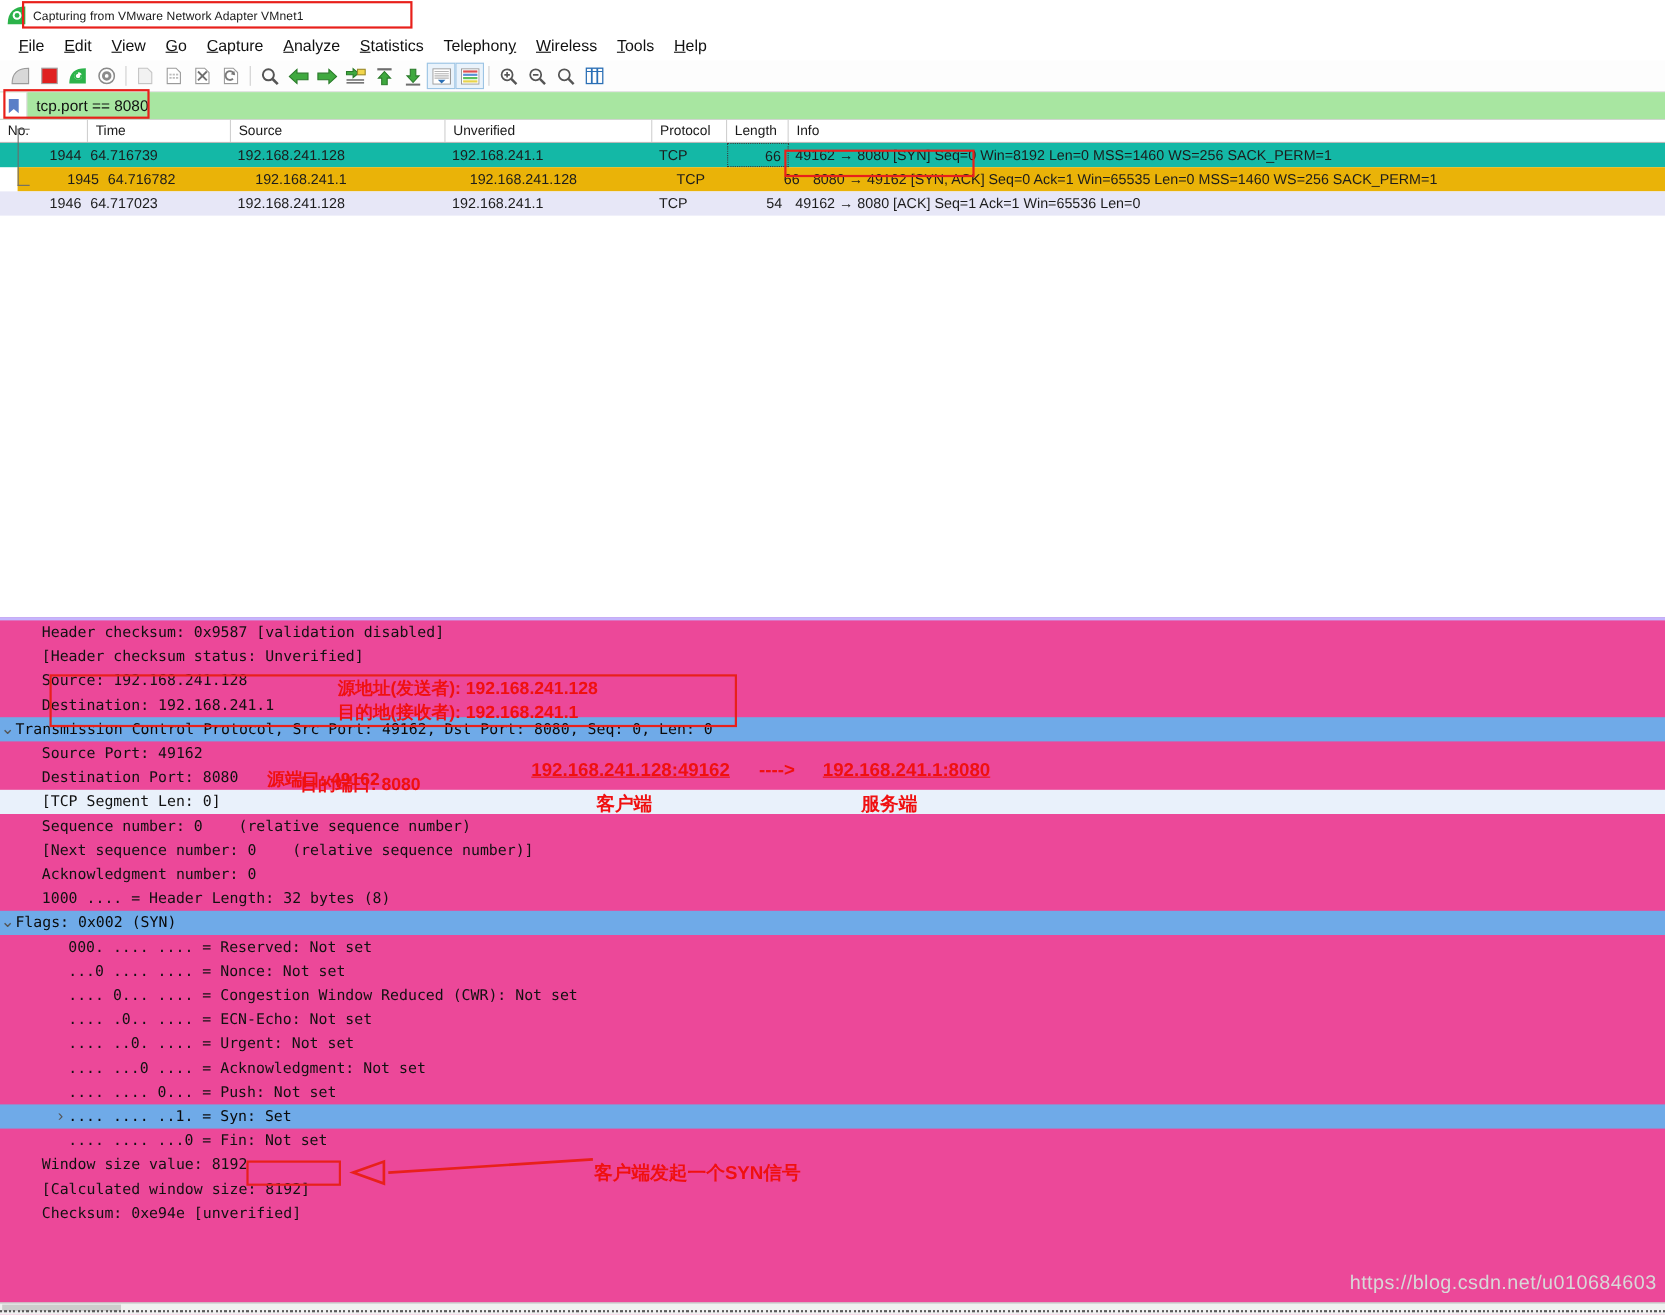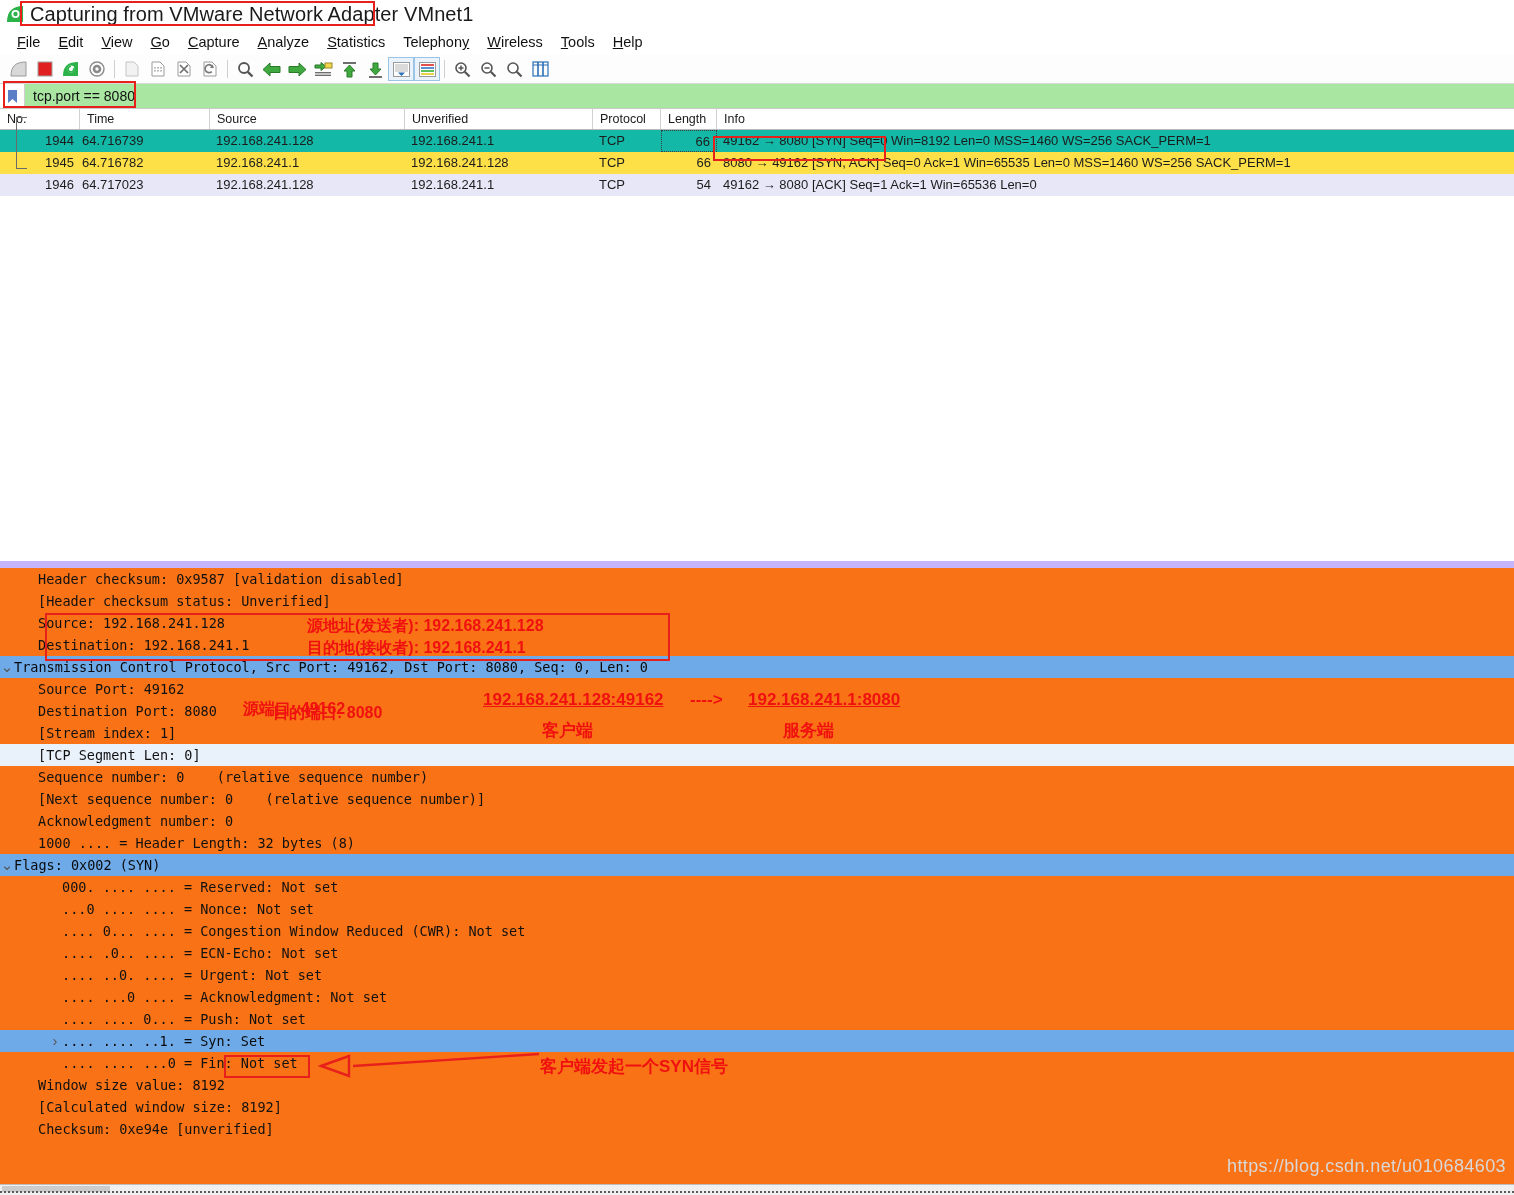--- a/index.html
+++ b/index.html
@@ -23,21 +23,21 @@
     align-items: center;
     padding-left: 6px;
   }
   .wshark-logo {
     width: 19px; height: 19px;
     position: relative;
     flex: none;
     margin-right: 5px;
   }
   .title-text {
-    font-size: 20px;
+    font-size: 11px;
     color: #1a1a1a;
     letter-spacing: 0.1px;
   }
   .title-hl {
     position: absolute;
     left: 20px; top: 1px;
     width: 355px; height: 25px;
     border: 2px solid #e8201b;
     box-sizing: border-box;
     pointer-events: none;
@@ -152,21 +152,21 @@
 
   .pl-row {
     display: flex;
     height: 22px;
     font-size: 13px;
     color: #1c1c1c;
     font-family: "Liberation Sans", sans-serif;
     position: relative;
   }
   .pl-row.r1 { background: #14b8a6; }
-  .pl-row.r2 { background: #fde047; }
+  .pl-row.r2 { background: #eab308; margin-left: 16px; }
   .pl-row.r3 { background: #e7e7f7; }
   .pl-row > div {
     line-height: 22px;
     box-sizing: border-box;
     padding: 0 6px;
     overflow: hidden;
     white-space: nowrap;
   }
   .pl-row .c-no, .pl-row .c-time { text-align: right; }
   .pl-row .c-time { text-align: left; padding-left: 2px;}
@@ -192,22 +192,22 @@
     border: 2px solid #e8201b;
     box-sizing: border-box;
     pointer-events: none;
     z-index: 6;
   }
   .pl-empty { background: #ffffff; height: 386px; }
 
   
   .detail-pane {
     position: relative;
-    border-top: 7px solid #c4b5fd;
-    background: #f97316;
+    border-top: 3px solid #c4b5fd;
+    background: #ec4899;
     height: 625px;
     overflow: hidden;
     font-family: "DejaVu Sans Mono", monospace;
     font-size: 13.5px;
     color: #111;
   }
   .d-row {
     height: 22px;
     line-height: 22px;
     white-space: pre;
@@ -512,21 +512,20 @@
 
 <div class="detail-pane">
 
 <div class="d-row"><span class="d-arrow" style="margin-left: 24px;"></span><span class="d-txt">Header checksum: 0x9587 [validation disabled]</span></div>
     <div class="d-row"><span class="d-arrow" style="margin-left: 24px;"></span><span class="d-txt">[Header checksum status: Unverified]</span></div>
     <div class="d-row"><span class="d-arrow" style="margin-left: 24px;"></span><span class="d-txt">Source: 192.168.241.128</span></div>
     <div class="d-row"><span class="d-arrow" style="margin-left: 24px;"></span><span class="d-txt">Destination: 192.168.241.1</span></div>
     <div class="d-row sel" style="padding-right: 0px; width: 100%;"><span class="d-arrow" style="margin-left: 0px; font-size: 15px; line-height: 8px;">⌄</span><span class="d-txt">Transmission Control Protocol, Src Port: 49162, Dst Port: 8080, Seq: 0, Len: 0</span></div>
     <div class="d-row"><span class="d-arrow" style="margin-left: 24px;"></span><span class="d-txt">Source Port: 49162</span></div>
     <div class="d-row"><span class="d-arrow" style="margin-left: 24px;"></span><span class="d-txt">Destination Port: 8080</span></div>
-    <div class="d-row"><span class="d-arrow" style="margin-left: 24px;"></span><span class="d-txt">[Stream index: 1]</span></div>
     <div class="d-row lite"><span class="d-arrow" style="margin-left: 24px;"></span><span class="d-txt">[TCP Segment Len: 0]</span></div>
     <div class="d-row"><span class="d-arrow" style="margin-left: 24px;"></span><span class="d-txt">Sequence number: 0    (relative sequence number)</span></div>
     <div class="d-row"><span class="d-arrow" style="margin-left: 24px;"></span><span class="d-txt">[Next sequence number: 0    (relative sequence number)]</span></div>
     <div class="d-row"><span class="d-arrow" style="margin-left: 24px;"></span><span class="d-txt">Acknowledgment number: 0</span></div>
     <div class="d-row"><span class="d-arrow" style="margin-left: 24px;"></span><span class="d-txt">1000 .... = Header Length: 32 bytes (8)</span></div>
     <div class="d-row sel" style="padding-right: 0px; width: 100%;"><span class="d-arrow" style="margin-left: 0px; font-size: 15px; line-height: 8px;">⌄</span><span class="d-txt">Flags: 0x002 (SYN)</span></div>
     <div class="d-row"><span class="d-arrow" style="margin-left: 48px;"></span><span class="d-txt">000. .... .... = Reserved: Not set</span></div>
     <div class="d-row"><span class="d-arrow" style="margin-left: 48px;"></span><span class="d-txt">...0 .... .... = Nonce: Not set</span></div>
     <div class="d-row"><span class="d-arrow" style="margin-left: 48px;"></span><span class="d-txt">.... 0... .... = Congestion Window Reduced (CWR): Not set</span></div>
     <div class="d-row"><span class="d-arrow" style="margin-left: 48px;"></span><span class="d-txt">.... .0.. .... = ECN-Echo: Not set</span></div>

